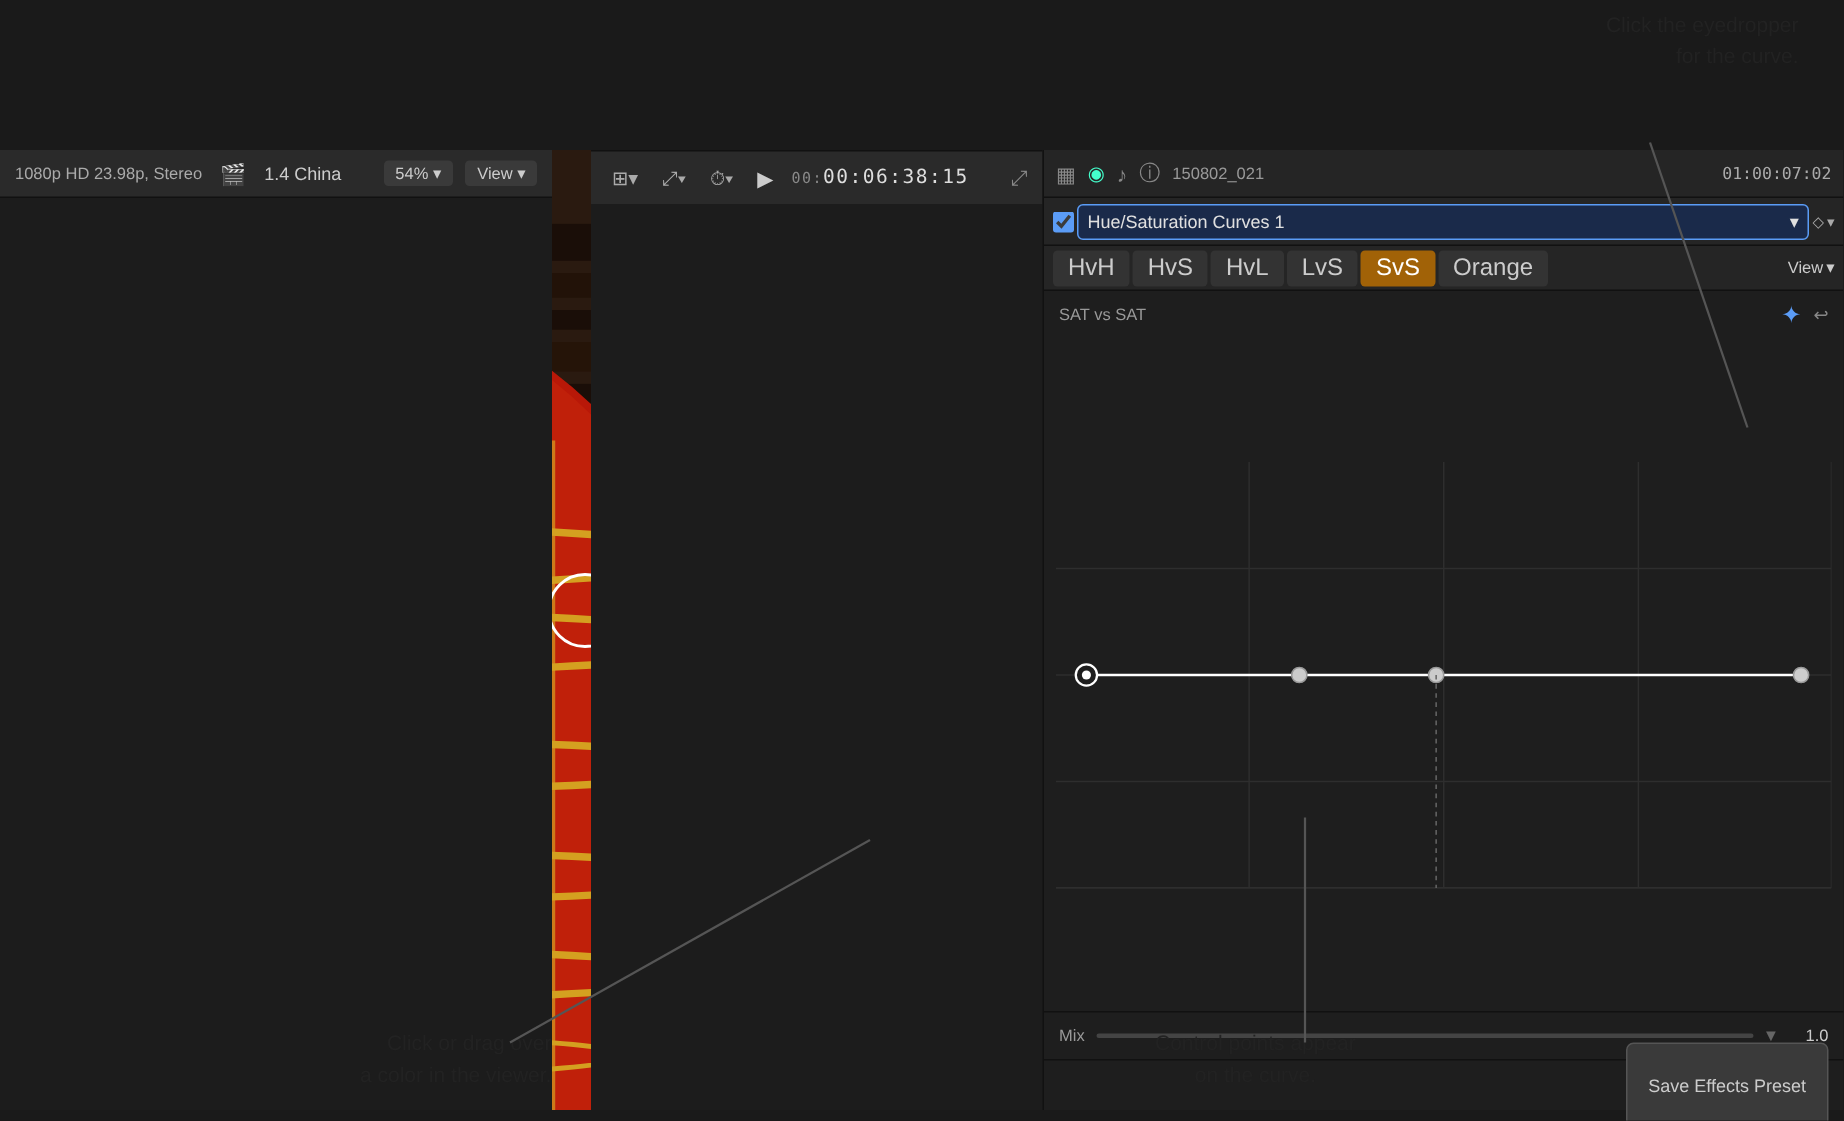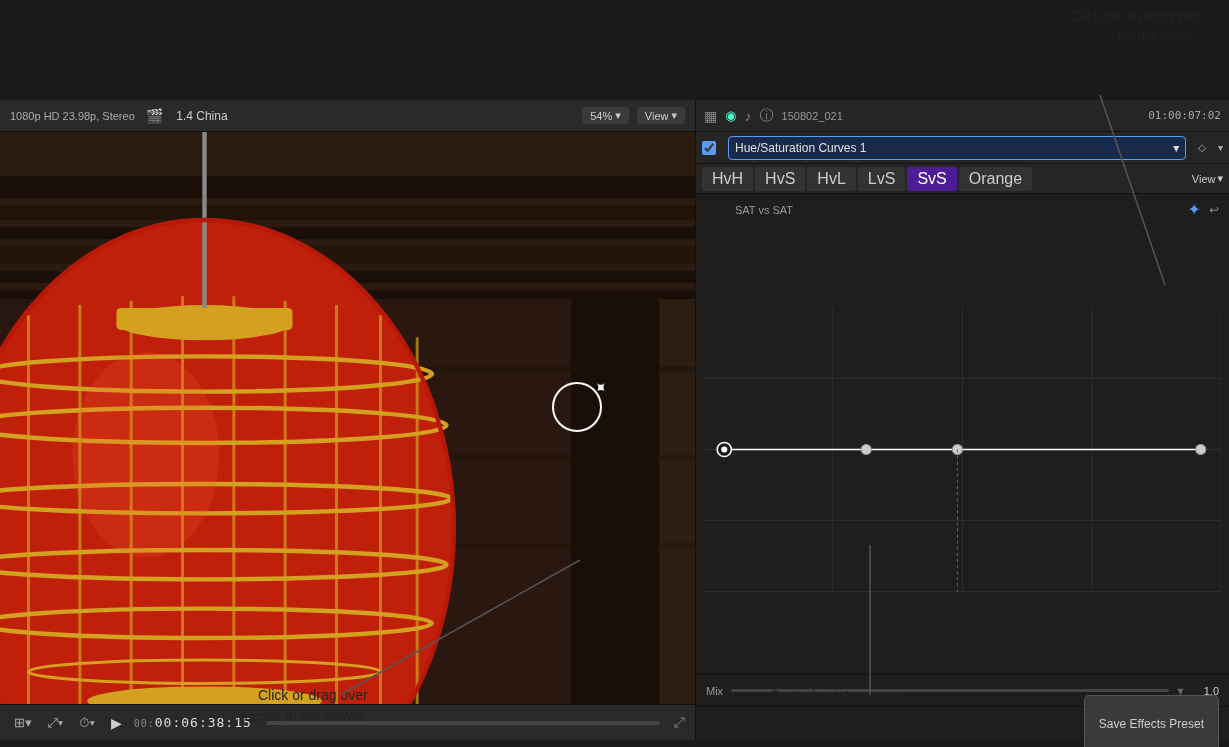--- a/index.html
+++ b/index.html
@@ -31,21 +31,21 @@
       width: 1229px;
       height: 640px;
       display: flex;
       flex-direction: row;
     }
 
     
     #viewer-panel {
       width: 695px;
       display: flex;
-      flex-direction: column;
+      flex-direction: row;
       background: #1c1c1c;
     }
 
     #viewer-header {
       height: 32px;
       background: #2a2a2a;
       display: flex;
       align-items: center;
       padding: 0 10px;
       gap: 12px;
@@ -195,21 +195,21 @@
       font-family: monospace;
     }
 
     
     #effect-selector {
       height: 32px;
       background: #252525;
       display: flex;
       align-items: center;
       padding: 0 6px;
-      gap: 12px;
+      gap: 2px;
       border-bottom: 1px solid #111;
     }
 
     .effect-checkbox {
       accent-color: #5b9cf6;
       width: 14px;
       height: 14px;
     }
 
     .effect-dropdown {
@@ -252,21 +252,21 @@
       padding: 3px 10px;
       font-size: 16px;
       color: #ccc;
       background: #333;
       border: none;
       border-radius: 3px;
       cursor: pointer;
     }
 
     .curve-tab.active {
-      background: #4c1d95;
+      background: #a16207;
       color: #fff;
     }
 
     .view-dropdown {
       margin-left: auto;
       background: none;
       border: none;
       color: #ccc;
       font-size: 11px;
       cursor: pointer;
@@ -282,21 +282,20 @@
       position: relative;
       display: flex;
       flex-direction: column;
     }
 
     #curve-header {
       display: flex;
       align-items: center;
       padding: 6px 10px;
       justify-content: space-between;
-      margin-left: 29px;
     }
 
     .curve-label {
       font-size: 11px;
       color: #999;
     }
 
     .curve-tools {
       display: flex;
       gap: 8px;

